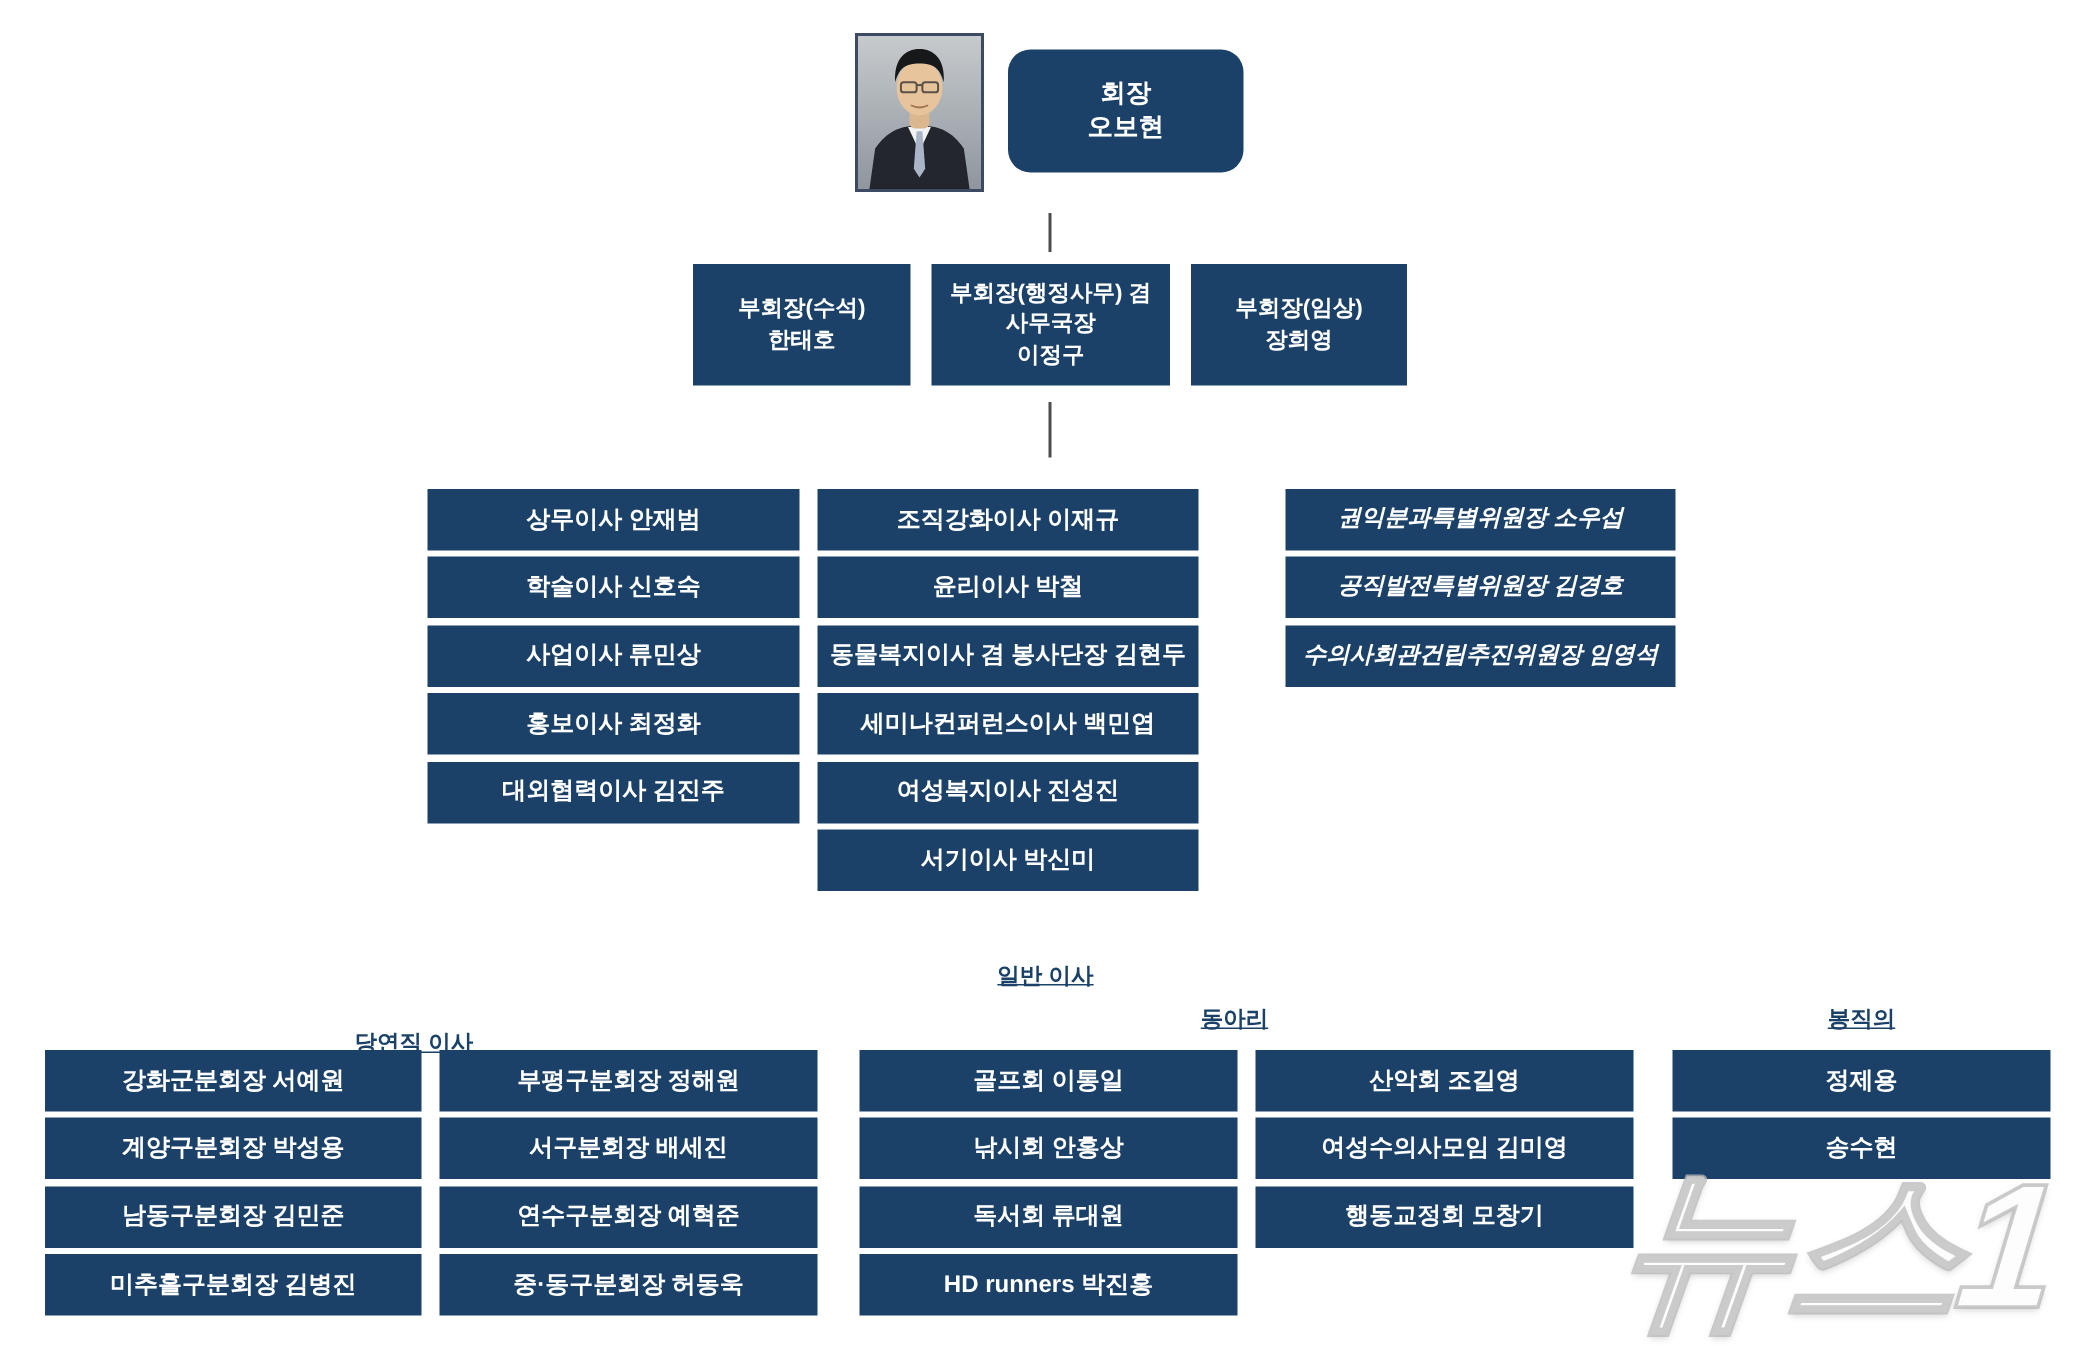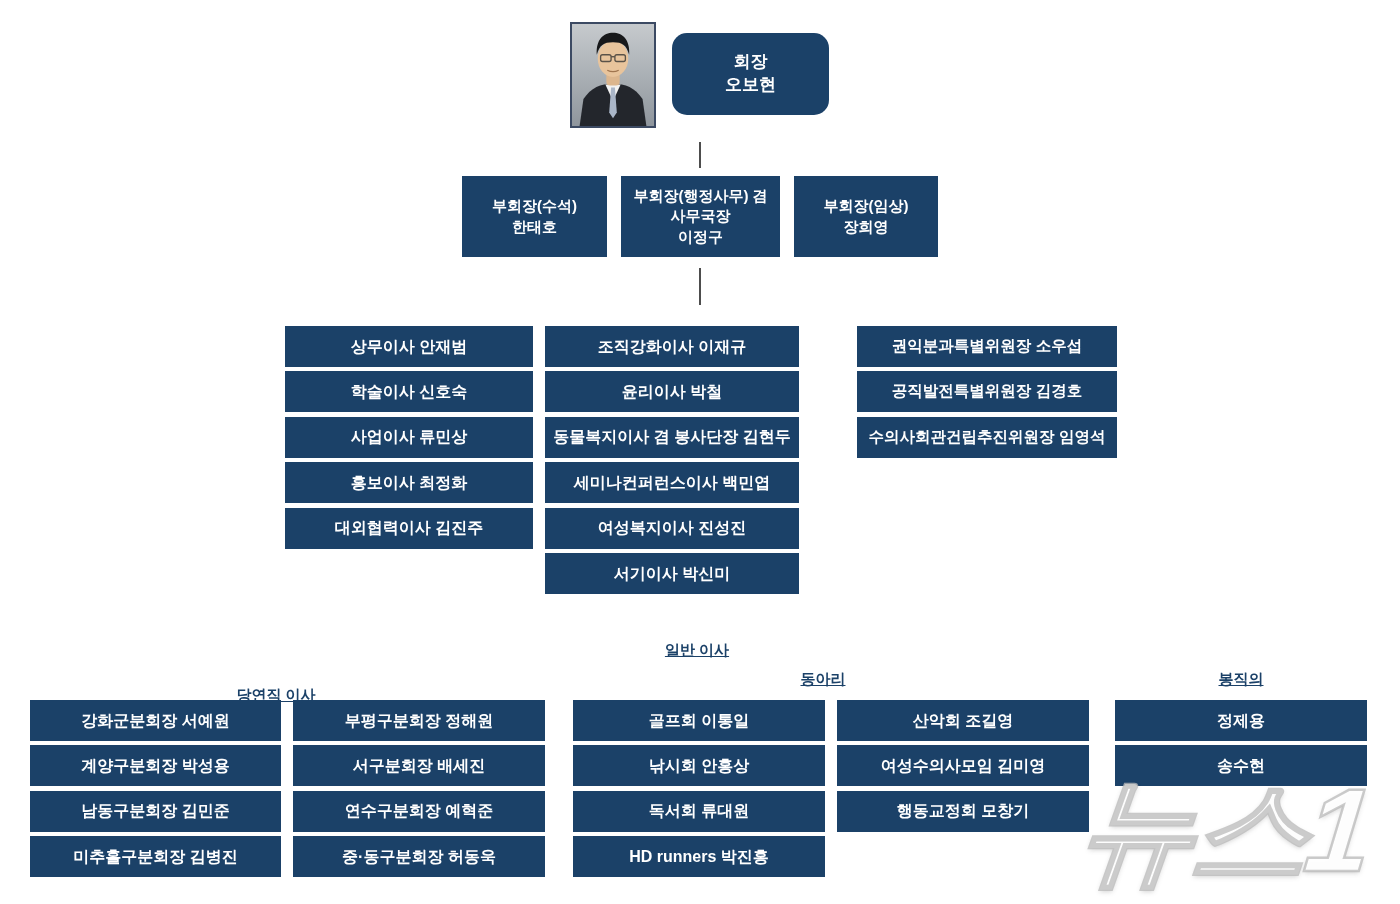--- a/index.html
+++ b/index.html
@@ -51,21 +51,21 @@
   .vice-row .org-box:nth-child(2){width:159px;}
   .vice-row .org-box:nth-child(3){width:144px;}
   .col{
     position:absolute;
     display:flex;flex-direction:column;gap:4.4px;
   }
   .col .org-box{height:41px;font-size:16px;width:100%;}
   .exec-col-1{left:285px;top:326px;width:248px;justify-content:space-between;}
   .exec-col-2{left:545px;top:326px;width:254px;}
   .exec-col-3{left:857px;top:326px;width:260px;}
-  .exec-col-3 .org-box{font-size:15.5px;}
+  .exec-col-3 .org-box{font-size:15.5px;font-style:italic;}
   .bottom-col{top:700px;}
   .bottom-col .org-box{height:41px;}
   .bottom-col-1{left:30px;width:251px;}
   .bottom-col-2{left:293px;width:252px;}
   .bottom-col-3{left:573px;width:252px;}
   .bottom-col-4{left:837px;width:252px;}
   .bottom-col-5{left:1115px;width:252px;}
   .section-label{
     position:absolute;
     width:200px;

